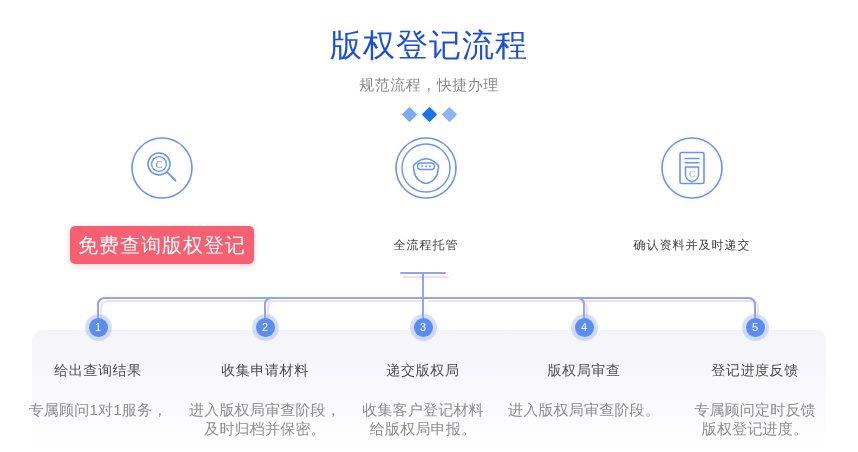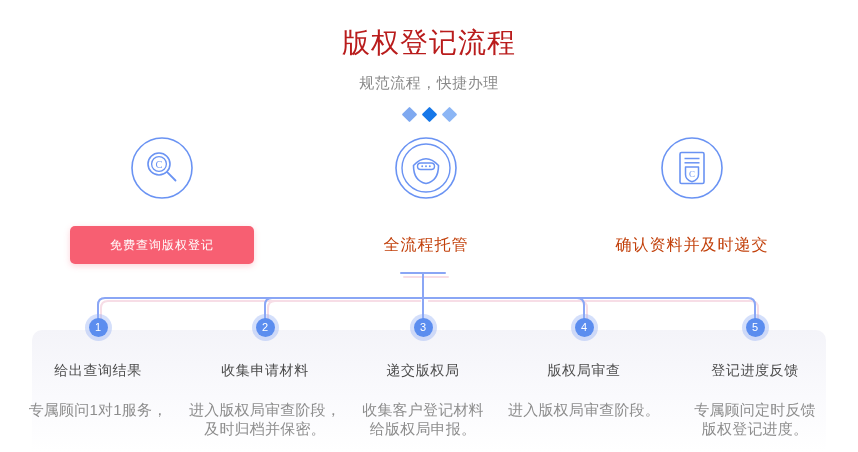--- a/index.html
+++ b/index.html
@@ -26,35 +26,33 @@
 
   
   .header {
     position: absolute;
     left: 0;
     top: 26px;
     width: 858px;
     text-align: center;
   }
   .page-title {
-    font-size: 28px;
+    font-size: 32px;
     line-height: 38px;
-    color: #b91c1c;
+    color: #1d4ed8;
     font-weight: 400;
     letter-spacing: 1px;
-    font-family: Liberation Mono, monospace;
   }
   .page-subtitle {
     margin-top: 10px;
     font-size: 15px;
     line-height: 22px;
     color: #8a8a8a;
     font-weight: 400;
     letter-spacing: 0.5px;
-    font-family: Liberation Mono, monospace;
   }
   .diamond-row {
     margin-top: 11px;
     height: 14px;
     display: flex;
     justify-content: center;
     align-items: center;
     gap: 9px;
   }
   .diamond {
@@ -98,30 +96,30 @@
   }
   .cta-button {
     display: inline-flex;
     align-items: center;
     justify-content: center;
     width: 184px;
     height: 38px;
     border-radius: 5px;
     background: #f75f72;
     color: #ffffff;
-    font-size: 12px;
+    font-size: 20px;
     letter-spacing: 1px;
     border: none;
     cursor: pointer;
     box-shadow: 0 2px 6px rgba(247,95,114,0.28);
     font-family: inherit;
   }
   .plain-label {
-    font-size: 16px;
-    color: #c2410c;
+    font-size: 12px;
+    color: #404040;
     letter-spacing: 1px;
   }
 
   
   .tee {
     position: absolute;
     left: 400px;
     top: 272px;
     width: 46px;
     height: 2px;

